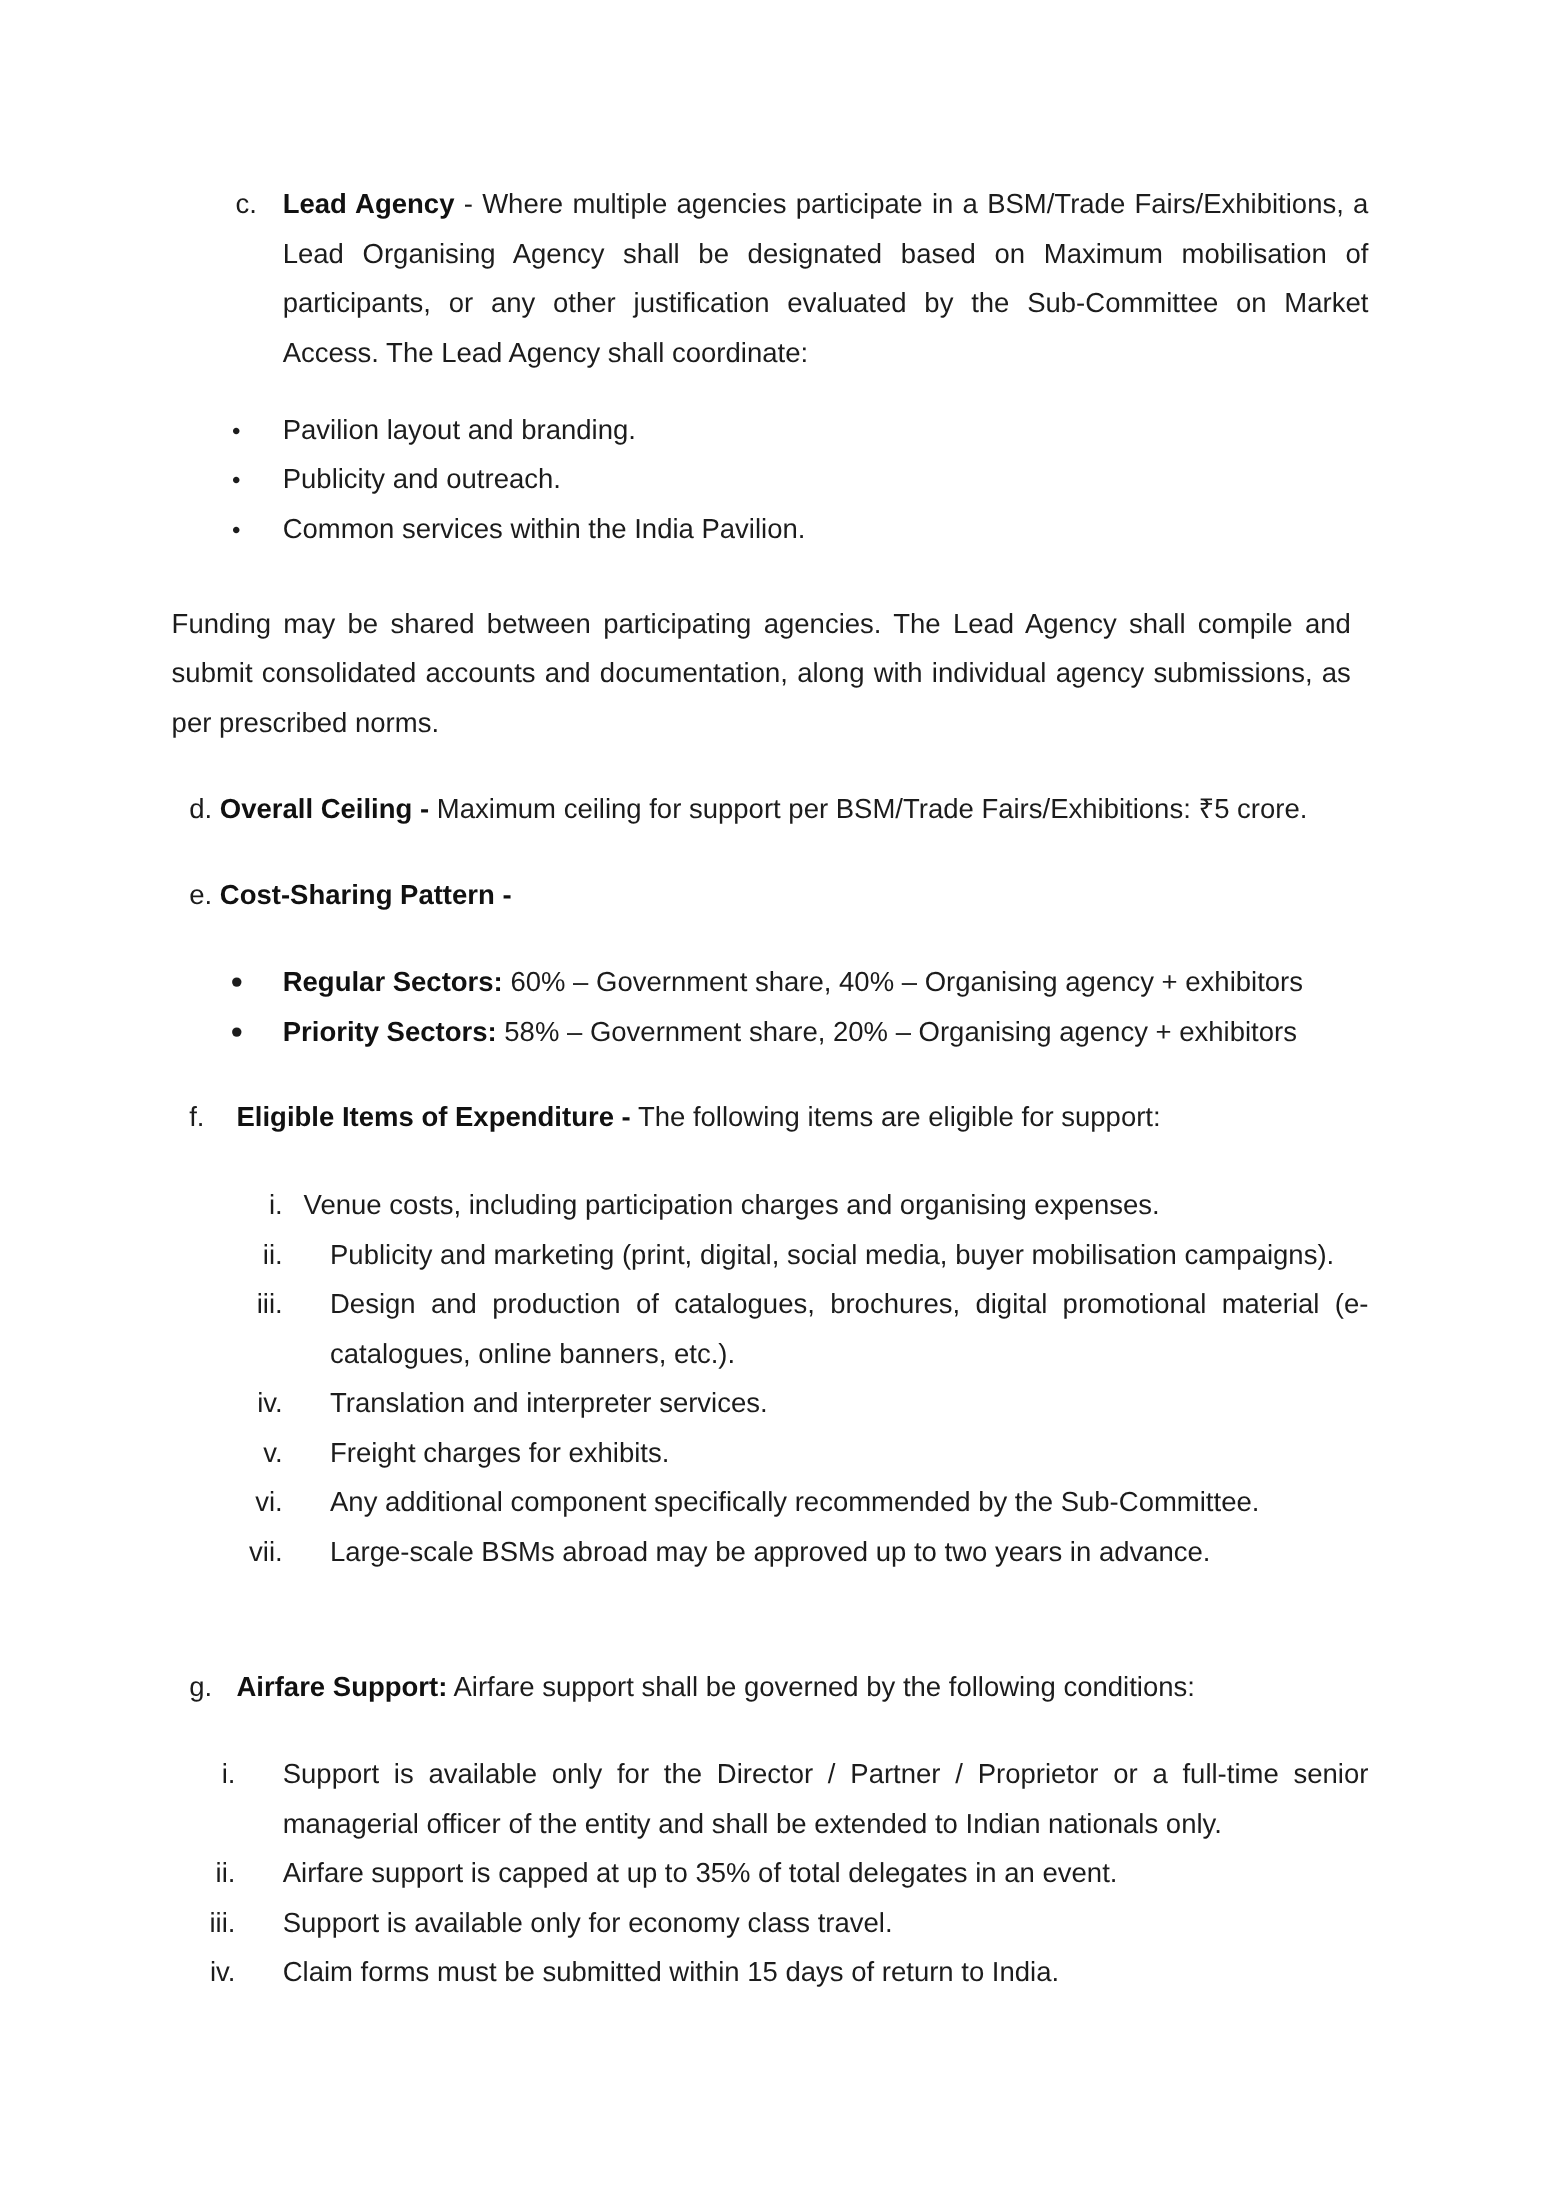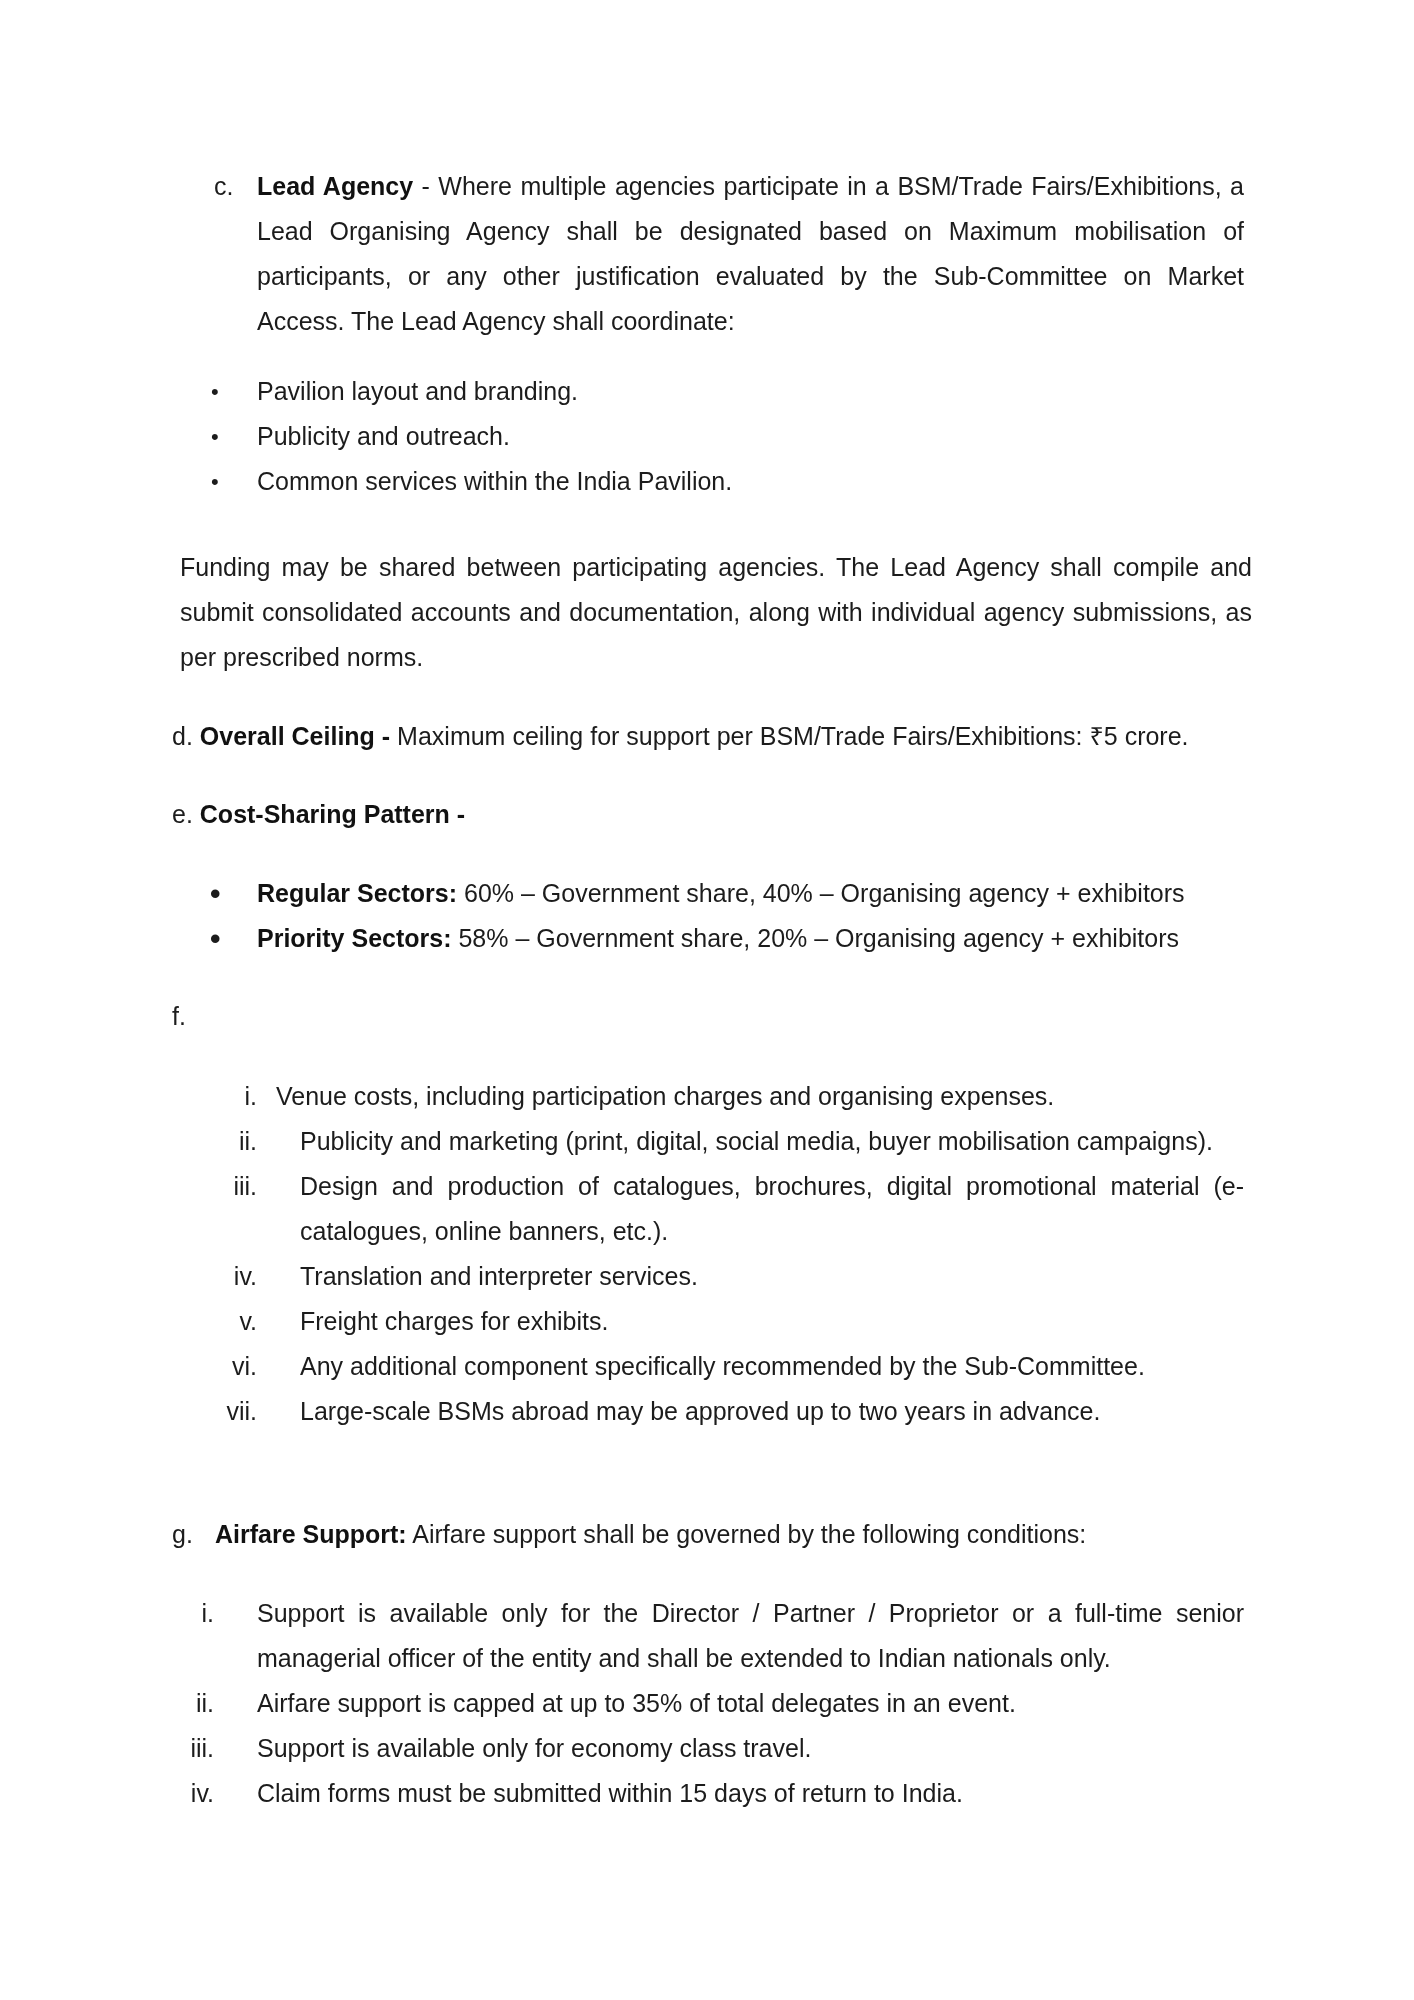--- a/index.html
+++ b/index.html
@@ -37,21 +37,21 @@
   <div class="row">
     <span class="marker bullet-sm" style="left:0;">•</span>
     <span style="margin-left:46px;">Publicity and outreach.</span>
   </div>
   <div class="row">
     <span class="marker bullet-sm" style="left:0;">•</span>
     <span style="margin-left:46px;">Common services within the India Pavilion.</span>
   </div>
 </div>
 
-<div class="block just-last" style="left:180px; top:545px; width:1072px;">Funding may be shared between participating agencies. The Lead Agency shall compile and submit consolidated accounts and documentation, along with individual agency submissions, as per prescribed norms.</div>
+<div class="block just-last" style="left:156px; top:545px; width:1072px;">Funding may be shared between participating agencies. The Lead Agency shall compile and submit consolidated accounts and documentation, along with individual agency submissions, as per prescribed norms.</div>
 
 <div class="block" style="left:172px; top:714px; width:1100px;">
   <span>d.</span>
   <b>Overall Ceiling -</b>
   <span>Maximum ceiling for support per BSM/Trade Fairs/Exhibitions: ₹5 crore.</span>
 </div>
 
 <div class="block" style="left:172px; top:792px; width:1100px;">
   <span>e.</span>
   <b>Cost-Sharing Pattern -</b>
@@ -69,20 +69,24 @@
     <span class="marker bullet-lg" style="left:0;">•</span>
     <span style="margin-left:47px;">
       <b>Priority Sectors:</b>
       <span>58% – Government share, 20% – Organising agency + exhibitors</span>
     </span>
   </div>
 </div>
 
 <div class="block" style="left:172px; top:994px; width:1100px;">
   <span class="marker" style="left:0;">f.</span>
+  <span style="margin-left:43px;">
+    <b>Eligible Items of Expenditure -</b>
+    <span>The following items are eligible for support:</span>
+  </span>
 </div>
 
 <div class="block" style="left:200px; top:1074px; width:1044px;">
   <div class="row">
     <span class="marker right" style="left:0; width:57px;">i.</span>
     <div class="just-last" style="margin-left:76px;">Venue costs, including participation charges and organising expenses.</div>
   </div>
   <div class="row">
     <span class="marker right" style="left:0; width:57px;">ii.</span>
     <div class="just-last" style="margin-left:100px;">Publicity and marketing (print, digital, social media, buyer mobilisation campaigns).</div>

